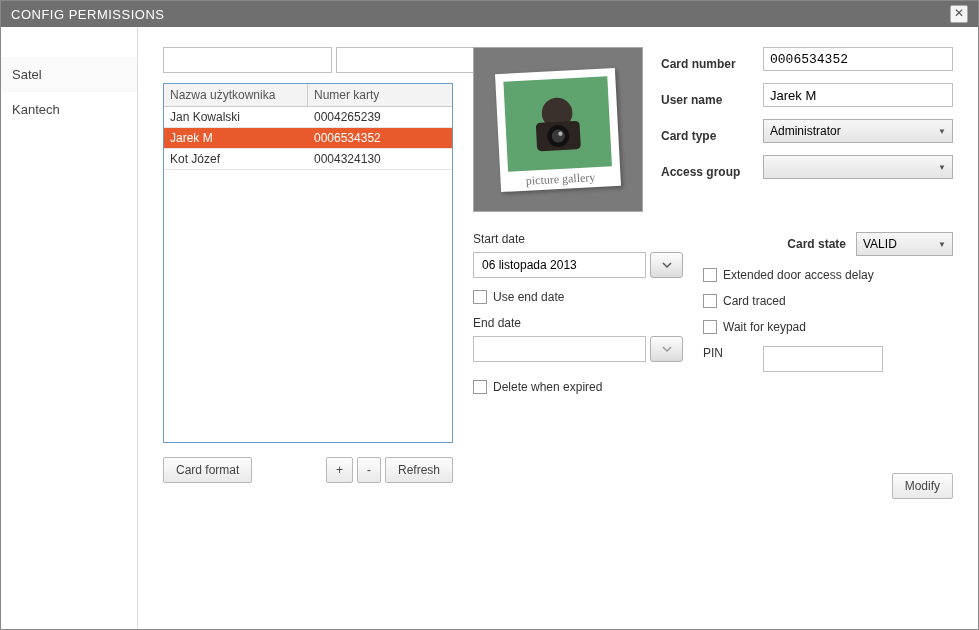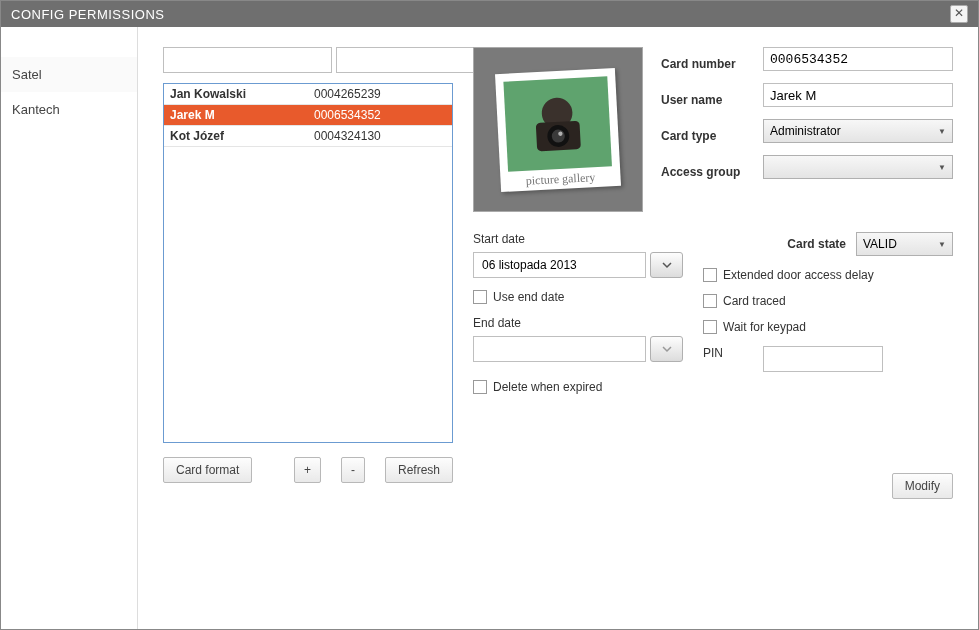--- a/index.html
+++ b/index.html
@@ -17,25 +17,25 @@
   .left-col { width: 290px; }
   .filters { display: flex; gap: 4px; margin-bottom: 10px; }
   .filter-input { flex: 1; height: 26px; border: 1px solid #bfbfbf; padding: 2px 6px; font-size: 12px; }
   .table { border: 1px solid #6b9bd1; height: 360px; overflow: hidden; background: #fff; }
   .table-header { display: flex; background: #f3f3f3; border-bottom: 1px solid #ccc; }
   .th { font-size: 12px; color: #555; padding: 4px 6px; border-right: 1px solid #ccc; }
   .th.c1 { width: 50%; }
   .th.c2 { width: 50%; border-right: none; }
   .tr { display: flex; border-bottom: 1px solid #e5e5e5; cursor: pointer; }
   .td { font-size: 12px; padding: 3px 6px; color: #333; }
-  .td.c1 { width: 50%; font-weight: bold; }
+  .td.c1 { width: 50%; }
   .td.c2 { width: 50%; }
   .tr.selected { background: #e85a2c; color: #fff; }
   .tr.selected .td { color: #fff; }
-  .table-actions { margin-top: 14px; display: flex; gap: 20px; align-items: center; }
+  .table-actions { margin-top: 14px; display: flex; gap: 4px; align-items: center; }
   .btn { background: linear-gradient(#fdfdfd,#e9e9e9); border: 1px solid #b8b8b8; border-radius: 2px; font-size: 12px; color: #444; padding: 5px 12px; cursor: pointer; }
   .btn.small { padding: 5px 9px; }
   .spacer-flex { flex: 1; }
   .right-col { flex: 1; position: relative; }
   .top-row { display: flex; gap: 18px; }
   .photo-frame { width: 170px; height: 165px; background: #7a7a7a; border: 1px solid #aaa; display: flex; align-items: center; justify-content: center; }
   .polaroid { width: 120px; background: #fff; padding: 8px 8px 20px 8px; transform: rotate(-3deg); box-shadow: 2px 2px 4px rgba(0,0,0,.3); position: relative; }
   .polaroid-inner { width: 100%; height: 90px; background: #5fa36e; display: flex; align-items: center; justify-content: center; }
   .polaroid-inner svg { width: 70px; height: 70px; }
   .polaroid-caption { position: absolute; bottom: 2px; left: 0; right: 0; text-align: center; font-family: cursive; font-size: 12px; color: #777; }
@@ -82,20 +82,24 @@
 
     <div class="main">
 
       <div class="left-col">
         <div class="filters">
           <input class="filter-input" value="" style="">
           <input class="filter-input" value="" style="">
         </div>
 
         <div class="table">
+          <div class="table-header">
+            <div class="th c1">Nazwa użytkownika</div>
+            <div class="th c2">Numer karty</div>
+          </div>
           <div class="tr">
             <div class="td c1">Jan Kowalski</div>
             <div class="td c2">0004265239</div>
           </div>
           <div class="tr selected">
             <div class="td c1">Jarek M</div>
             <div class="td c2">0006534352</div>
           </div>
           <div class="tr">
             <div class="td c1">Kot Józef</div>

